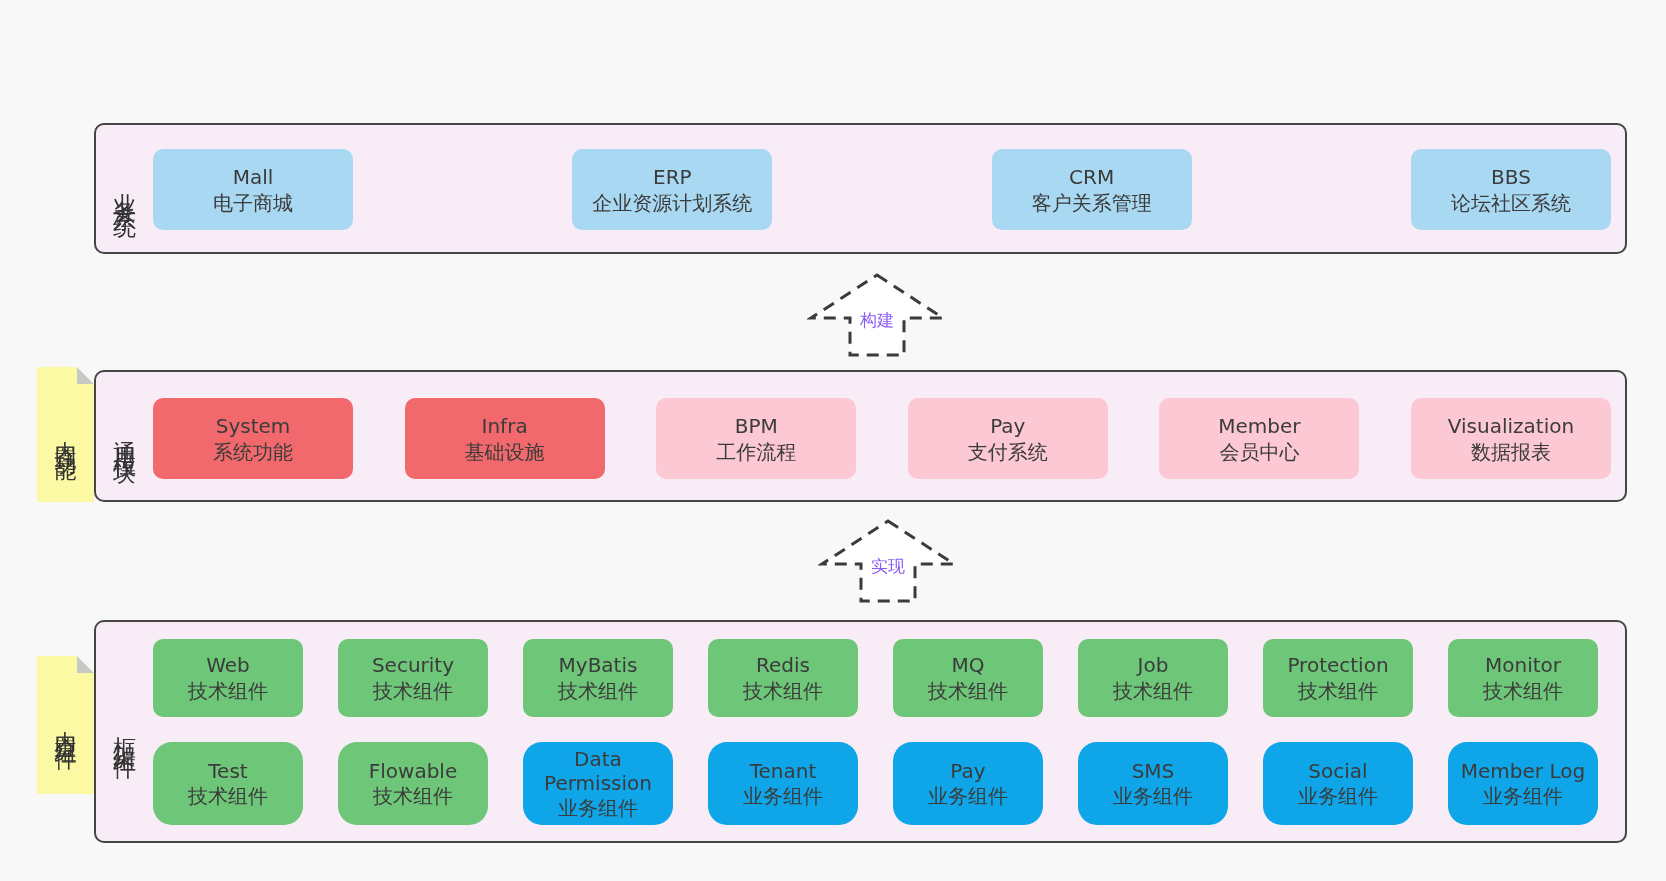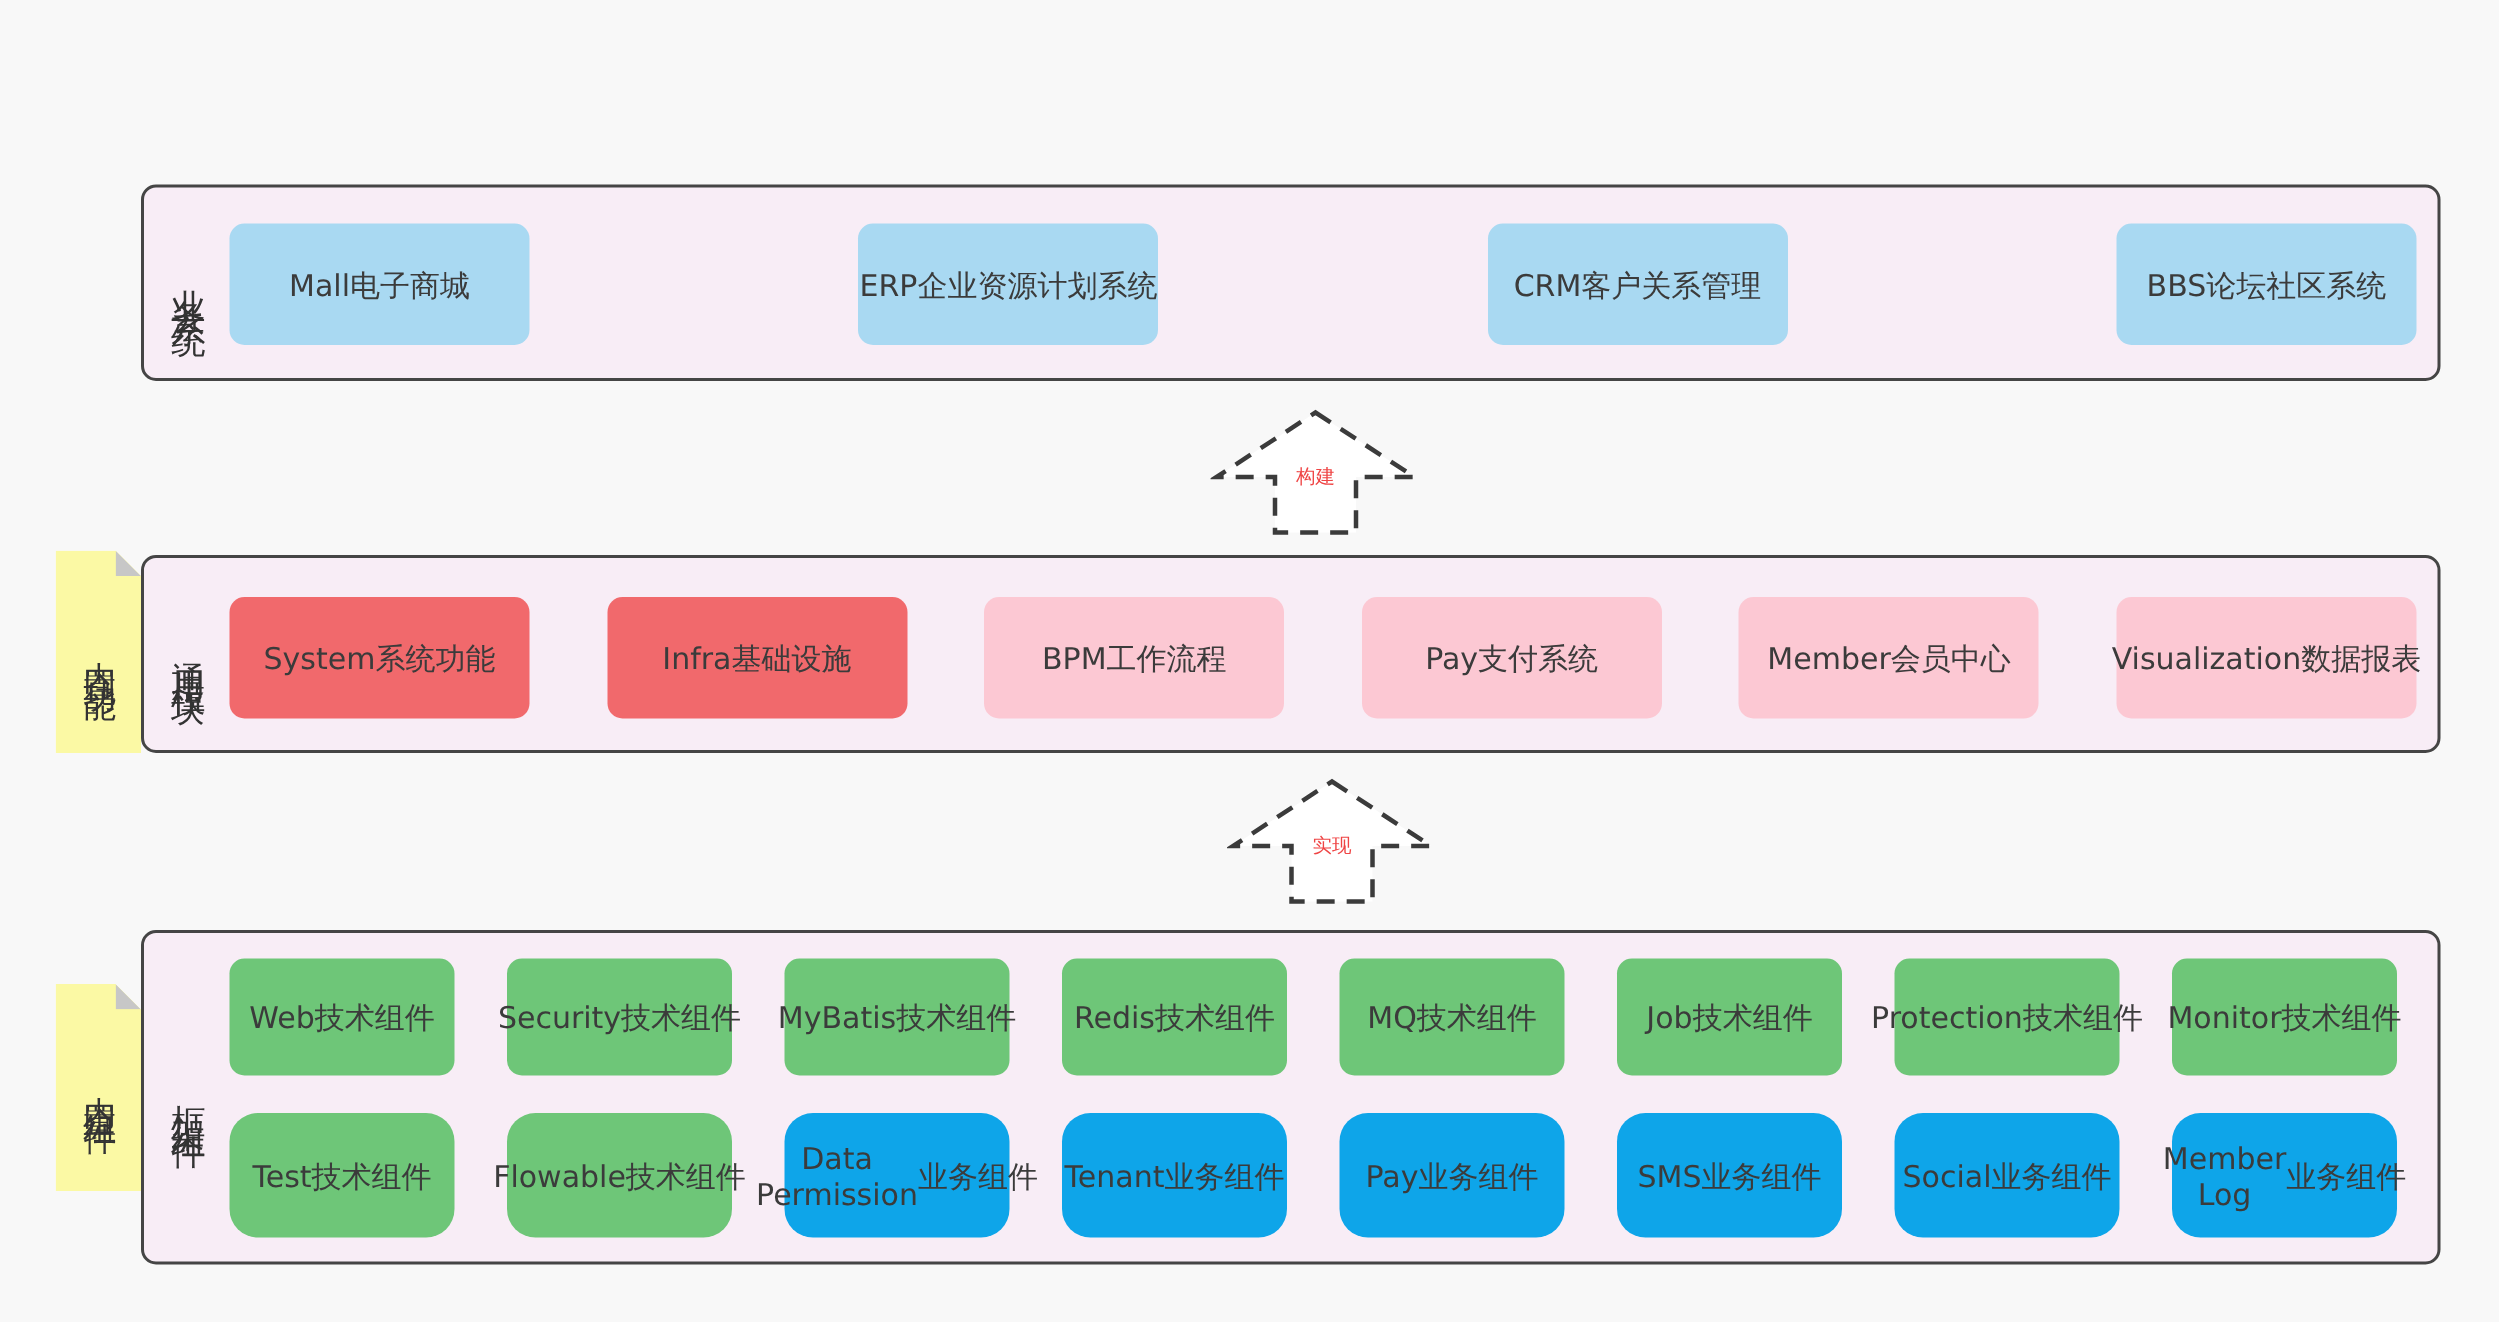--- a/index.html
+++ b/index.html
@@ -19,21 +19,21 @@
     writing-mode:vertical-rl;text-orientation:upright;
     font-size:23px;letter-spacing:7px;color:#333;white-space:nowrap;
   }
   .row{
     position:absolute;left:57px;right:14px;
     display:flex;justify-content:space-between;
   }
   .row-8{right:27px;}
   .box{
     border-radius:10px;
-    display:flex;flex-direction:row;align-items:center;justify-content:center;
+    display:flex;flex-direction:column;align-items:center;justify-content:center;
     text-align:center;font-size:20px;line-height:1.3;
   }
   .box .en,.box .zh{white-space:nowrap;}
   .box-wide{width:200px;height:81px;}
   .box-narrow{width:150px;height:78px;}
   .box-narrow2{width:150px;height:83px;border-radius:19px;}
   .blue{background:#a9d9f2;}
   .red{background:#f1696c;}
   .pink{background:#fcc8d3;}
   .green-dark{background:#6ec678;}
@@ -52,21 +52,21 @@
     position:absolute;top:0;right:0;width:17px;height:17px;
     background:#c7c7c7;
     clip-path:polygon(0 0, 100% 100%, 0 100%);
   }
   .arrow{
     position:absolute;width:140px;height:88px;z-index:3;
   }
   .arrow svg{position:absolute;left:0;top:0;}
   .arrow-label{
     position:absolute;left:50%;top:38px;transform:translateX(-50%);
-    background:#ffffff;padding:0 3px;font-size:13px;color:#ef4444;
+    background:#ffffff;padding:0 3px;font-size:17px;color:#8b5cf6;
     white-space:nowrap;
     font-family:Liberation Mono, monospace;
   }
 </style>
 </head>
 <body>
 
 <section class="panel" style="top:123px;height:131px;">
   <div class="vlabel">业务系统</div>
   <div class="row" style="top:24px;height:81px;">

